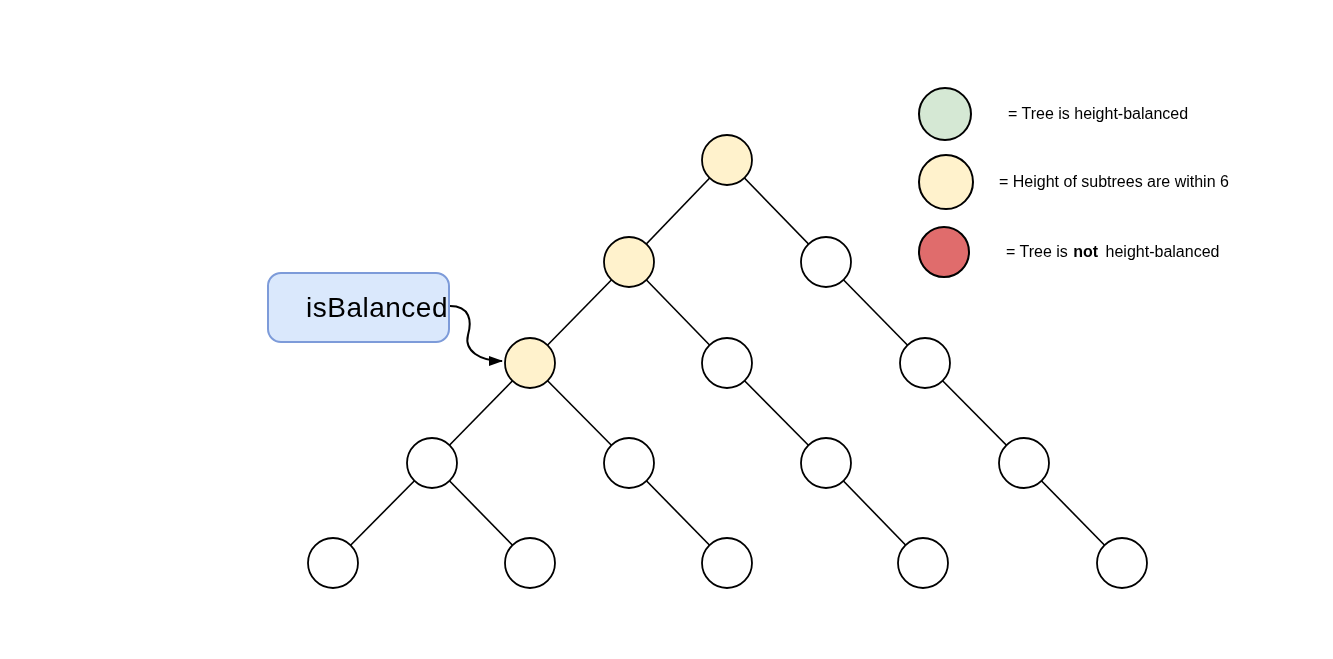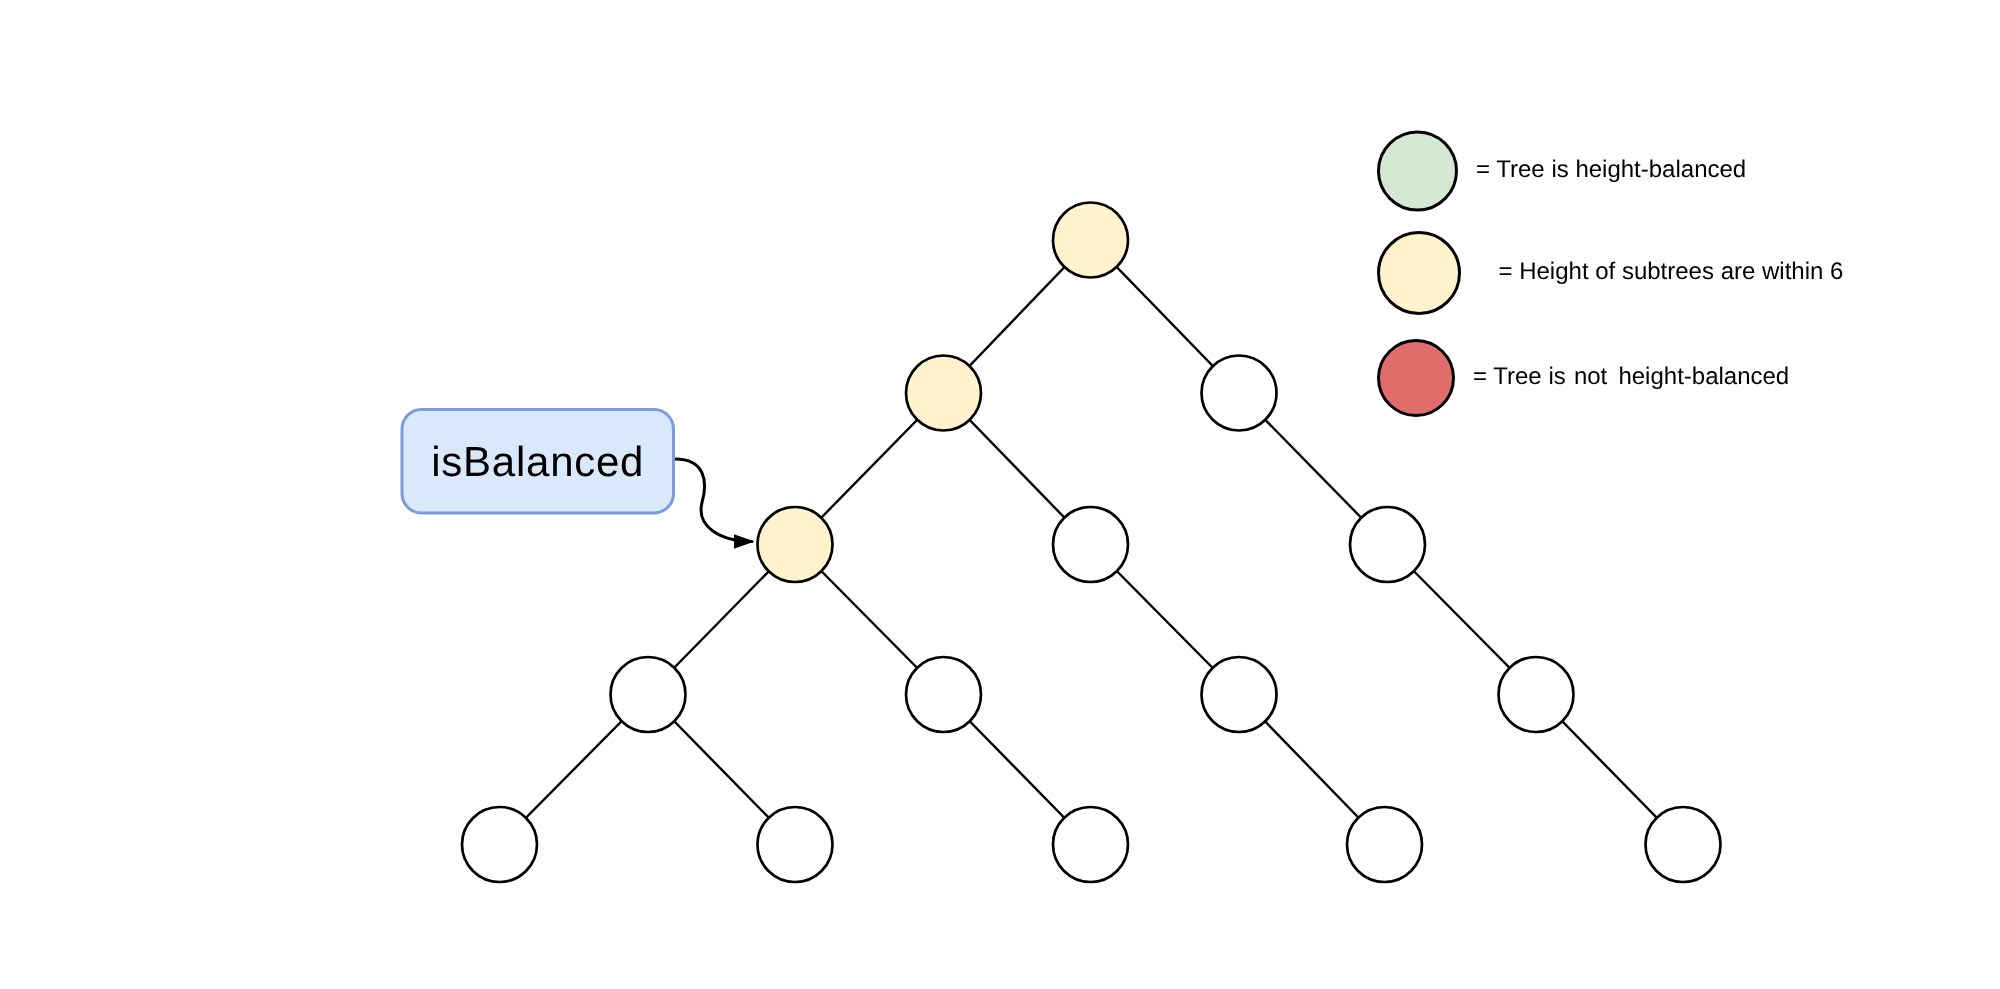--- a/index.html
+++ b/index.html
@@ -19,21 +19,21 @@
     position: absolute;
     left: 0;
     top: 0;
   }
   .label-box {
     position: absolute;
     border: 2px solid #0c4a6e;
     border-radius: 14px;
     display: flex;
     align-items: center;
-    justify-content: center;
+    justify-content: flex-end;
     box-sizing: border-box;
     font-size: 28px;
     color: #000000;
     letter-spacing: 0.5px;
   }
   .legend {
     position: absolute;
     left: 0;
     top: 0;
   }
@@ -53,25 +53,25 @@
     border-radius: 50%;
     box-sizing: border-box;
     flex: 0 0 auto;
   }
   .legend-circle.c1 { width: 54px; height: 54px; }
   .legend-circle.c2 { width: 56px; height: 56px; }
   .legend-circle.c3 { width: 52px; height: 52px; }
   .legend-text {
     font-size: 16px;
     color: #000000;
-    margin-left: 12px;
+    margin-left: 36px;
   }
   .row2 .legend-text { margin-left: 25px; }
   .legend-bold {
-    font-weight: normal;
+    font-weight: bold;
     margin: 0 3px 0 1px;
   }
 </style>
 </head>
 <body>
 
 <div class="stage">
 
   <svg id="tree-svg" width="1333" height="659" viewBox="0 0 1333 659">
     <defs>

